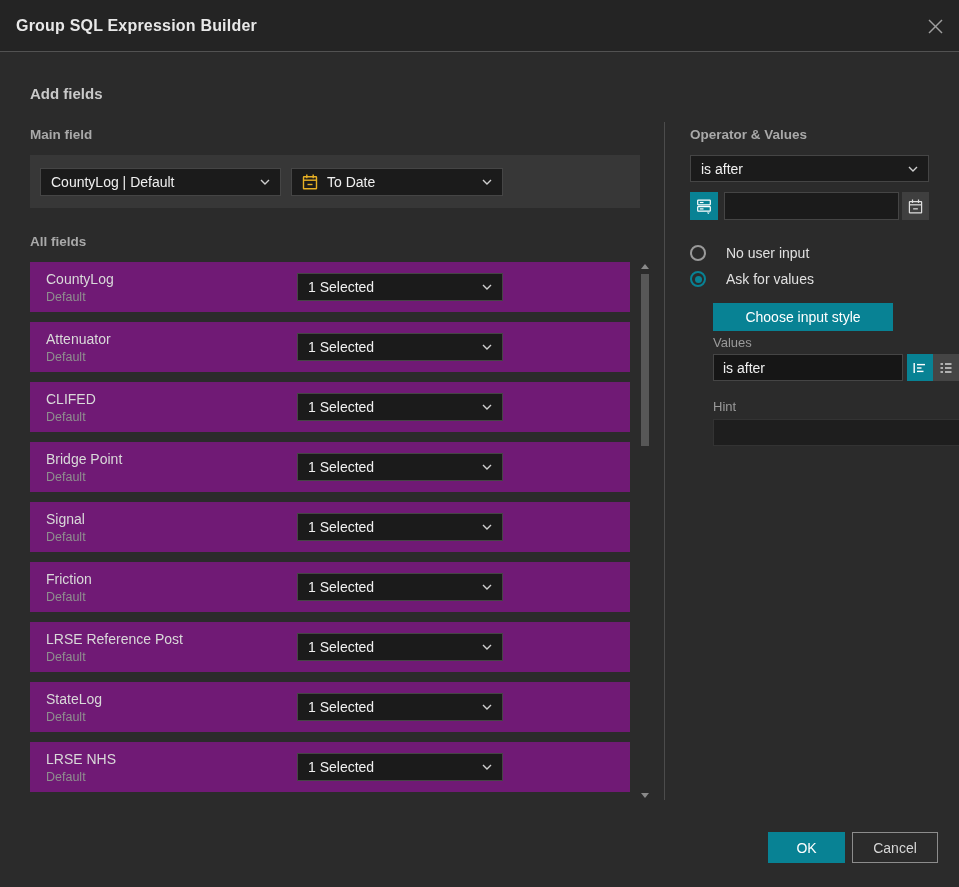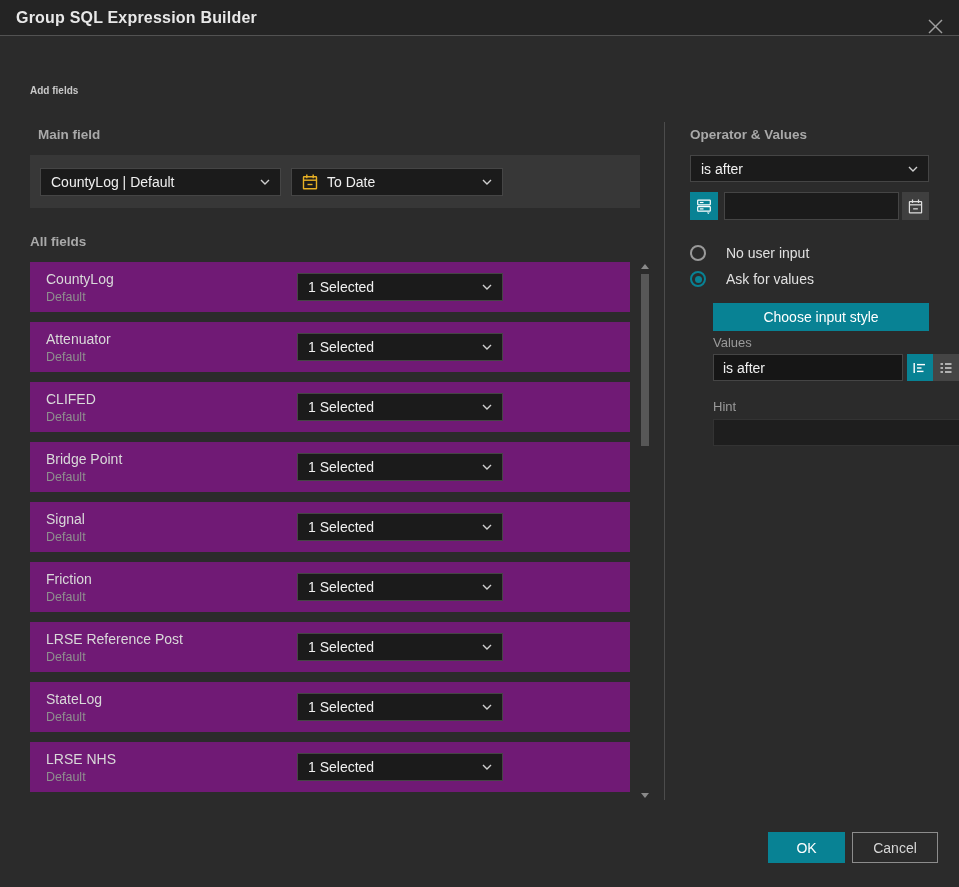--- a/index.html
+++ b/index.html
@@ -7,34 +7,34 @@
   body {
     position: relative;
     background: #2b2b2b;
     font-family: "Liberation Sans", sans-serif;
     overflow: hidden;
     color: #e0e0e0;
   }
 
   
   .titlebar {
-    position: absolute; top: 0; left: 0; width: 959px; height: 36px;
+    position: absolute; top: 0; left: 0; width: 959px; height: 52px;
     background: #242424; border-bottom: 1px solid #525252;
     display: flex; align-items: center; padding: 0 16px;
   }
   .titlebar h1 { font-size: 16px; font-weight: bold; color: #e8e8e8; letter-spacing: 0.2px; }
   .close-btn {
     position: absolute; right: 12px; top: 14px; width: 24px; height: 24px;
     display: flex; align-items: center; justify-content: center; cursor: pointer;
   }
 
   
-  .h-add { position: absolute; left: 30px; top: 85px; font-size: 10px; font-weight: bold; color: #c9c9c9; }
+  .h-add { position: absolute; left: 30px; top: 85px; font-size: 15px; font-weight: bold; color: #c9c9c9; }
   .h-sub { font-size: 13.5px; font-weight: bold; color: #a9a9a9; }
-  .h-main-field { position: absolute; left: 30px; top: 127px; margin-left: 8px; }
+  .h-main-field { position: absolute; left: 30px; top: 127px; }
   .h-all-fields { position: absolute; left: 30px; top: 234px; }
   .h-op-values { position: absolute; left: 690px; top: 127px; }
 
   
   .select, .text-input {
     background: #1b1b1b; border: 1px solid #454545; height: 28px;
     display: flex; align-items: center; color: #f0f0f0; font-size: 14px;
   }
   .select { justify-content: space-between; padding: 0 10px; cursor: pointer; }
   .select .sel-left { display: flex; align-items: center; gap: 9px; overflow: hidden; white-space: nowrap; }
@@ -73,21 +73,21 @@
   .value-row .icon-btn.gray { margin-left: 3px; width: 27px; }
 
   .radio-row { position: absolute; left: 690px; display: flex; align-items: center; gap: 20px; cursor: pointer; }
   .radio-1 { top: 245px; } .radio-2 { top: 271px; }
   .radio { width: 16px; height: 16px; border-radius: 50%; border: 2px solid #9a9a9a; flex: none; }
   .radio.checked { border-color: var(--accent, #088294); position: relative; }
   .radio.checked::after { content: ""; position: absolute; left: 2.5px; top: 2.5px; width: 7px; height: 7px; border-radius: 50%; background: var(--accent, #088294); }
   .radio-label { font-size: 14px; color: #e0e0e0; }
 
   .choose-btn {
-    position: absolute; left: 713px; top: 303px; width: 216px; height: 28px;
+    position: absolute; left: 713px; top: 303px; width: 180px; height: 28px;
     background: var(--accent, #088294); color: #fff; font-size: 14px;
     border: none; display: flex; align-items: center; justify-content: center; cursor: pointer;
     font-family: "Liberation Sans", sans-serif;
   }
 
   .lbl { font-size: 13px; color: #9a9a9a; position: absolute; left: 713px; }
   .lbl-label { top: 335px; } .lbl-hint { top: 399px; }
   .label-row { position: absolute; left: 713px; top: 354px; display: flex; align-items: stretch; height: 27px; }
   .label-input { width: 157px; height: 27px; background: #161616; border: 1px solid #454545; }
   .style-group { display: flex; margin-left: 4px; }

